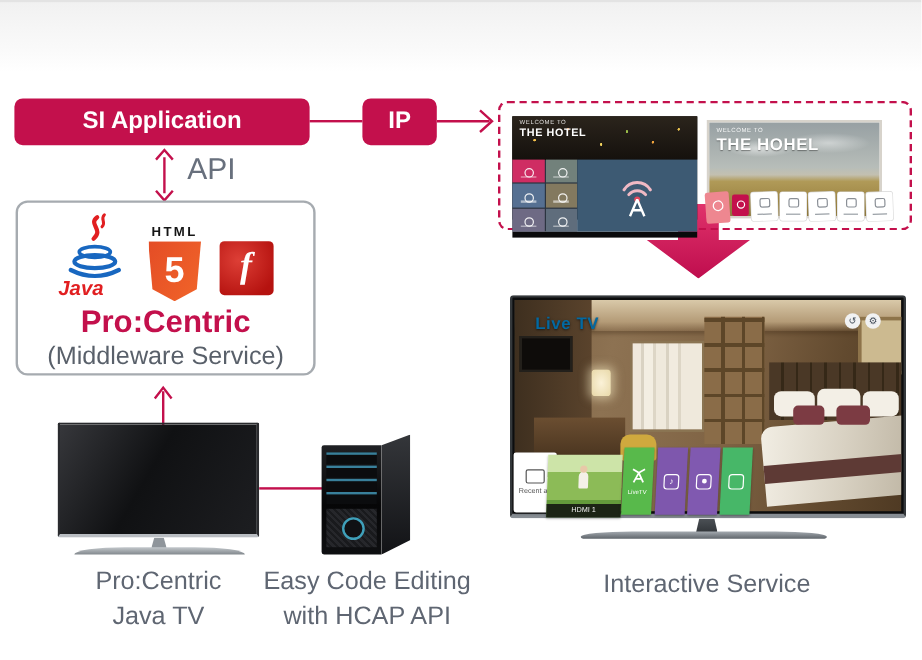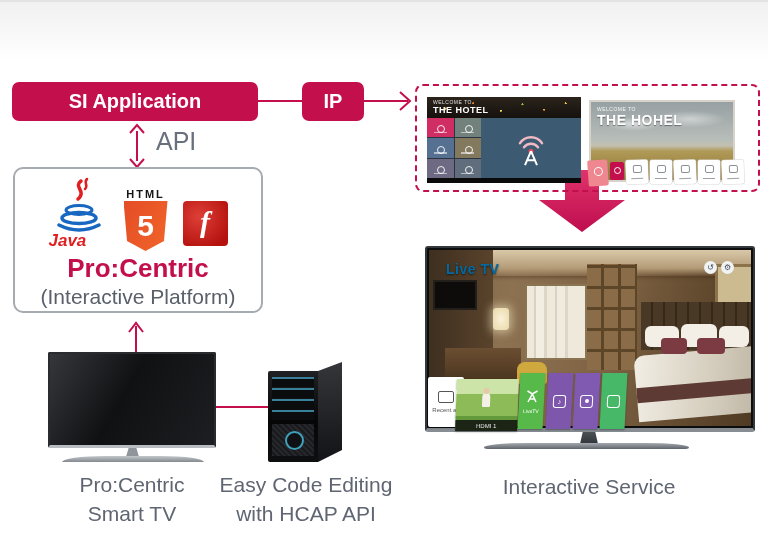--- a/index.html
+++ b/index.html
@@ -60,21 +60,21 @@
        border:2px solid #3fa0ba;background:#101114;}
   
   .cap{color:var(--label);font-size:21px;line-height:29px;text-align:center;}
   .cap1{left:38px;top:470px;width:188px;}
   .cap2{left:212px;top:470px;width:188px;}
   .cap3{left:455px;top:472px;width:268px;}
   
   .dashed{left:415px;top:84px;width:345px;height:108px;border:2px dashed var(--accent);
           border-radius:8px;box-sizing:border-box;z-index:3;}
   .scrA{position:absolute;left:10px;top:11px;width:154px;height:86px;background:#000;}
-  .scrA-head{height:21px;position:relative;color:#fff;padding:2px 0 0 6px;box-sizing:border-box;
+  .scrA-head{height:36px;position:relative;color:#fff;padding:2px 0 0 6px;box-sizing:border-box;
     background:linear-gradient(#2b241c,#171310),#1d1813;
     background-image:radial-gradient(circle 2px at 12% 55%,#f5c14b 0 45%,transparent 60%),
       radial-gradient(circle 2px at 30% 30%,#e07b2a 0 45%,transparent 60%),
       radial-gradient(circle 2px at 48% 65%,#f2d35e 0 45%,transparent 60%),
       radial-gradient(circle 2px at 62% 35%,#9bbf4a 0 45%,transparent 60%),
       radial-gradient(circle 2px at 76% 60%,#f0a33c 0 45%,transparent 60%),
       radial-gradient(circle 2px at 90% 30%,#e8c14f 0 45%,transparent 60%),
       linear-gradient(#2b241c,#15110d);}
   .scrA-w{font-size:5px;letter-spacing:.5px;opacity:.85;}
   .scrA-t{font-size:9px;font-weight:bold;letter-spacing:.5px;}
@@ -218,21 +218,21 @@
       <div class="htxt">HTML</div>
       <div class="shield">
         <span>5</span>
       </div>
     </div>
     <div class="flash">
       <span>f</span>
     </div>
   </div>
   <div class="mw-title">Pro:Centric</div>
-  <div class="mw-sub">(Interactive Platform)</div>
+  <div class="mw-sub">(Middleware Service)</div>
 </div>
 
 <svg class="abs" style="left:123px;top:318px;" width="26" height="50">
   <line x1="13" y1="46" x2="13" y2="8" stroke="#c3104c" stroke-width="2"></line>
   <polyline points="6,14 13,5 20,14" fill="none" stroke="#c3104c" stroke-width="2"></polyline>
 </svg>
 
 <div class="abs tvl-screen"></div>
 <div class="abs tvl-neck"></div>
 <div class="abs tvl-foot"></div>
@@ -247,21 +247,21 @@
     <div class="bay" style="top:28px;"></div>
     <div class="bay" style="top:39px;"></div>
     <div class="mesh">
       <div class="fan"></div>
     </div>
   </div>
 </div>
 
 <div class="abs cap cap1">
   <div>Pro:Centric</div>
-  <div>Smart TV</div>
+  <div>Java TV</div>
 </div>
 <div class="abs cap cap2">
   <div>Easy Code Editing</div>
   <div>with HCAP API</div>
 </div>
 <div class="abs cap cap3">
   <div>Interactive Service</div>
 </div>
 
 <svg class="abs bigarrow" width="86" height="62">

